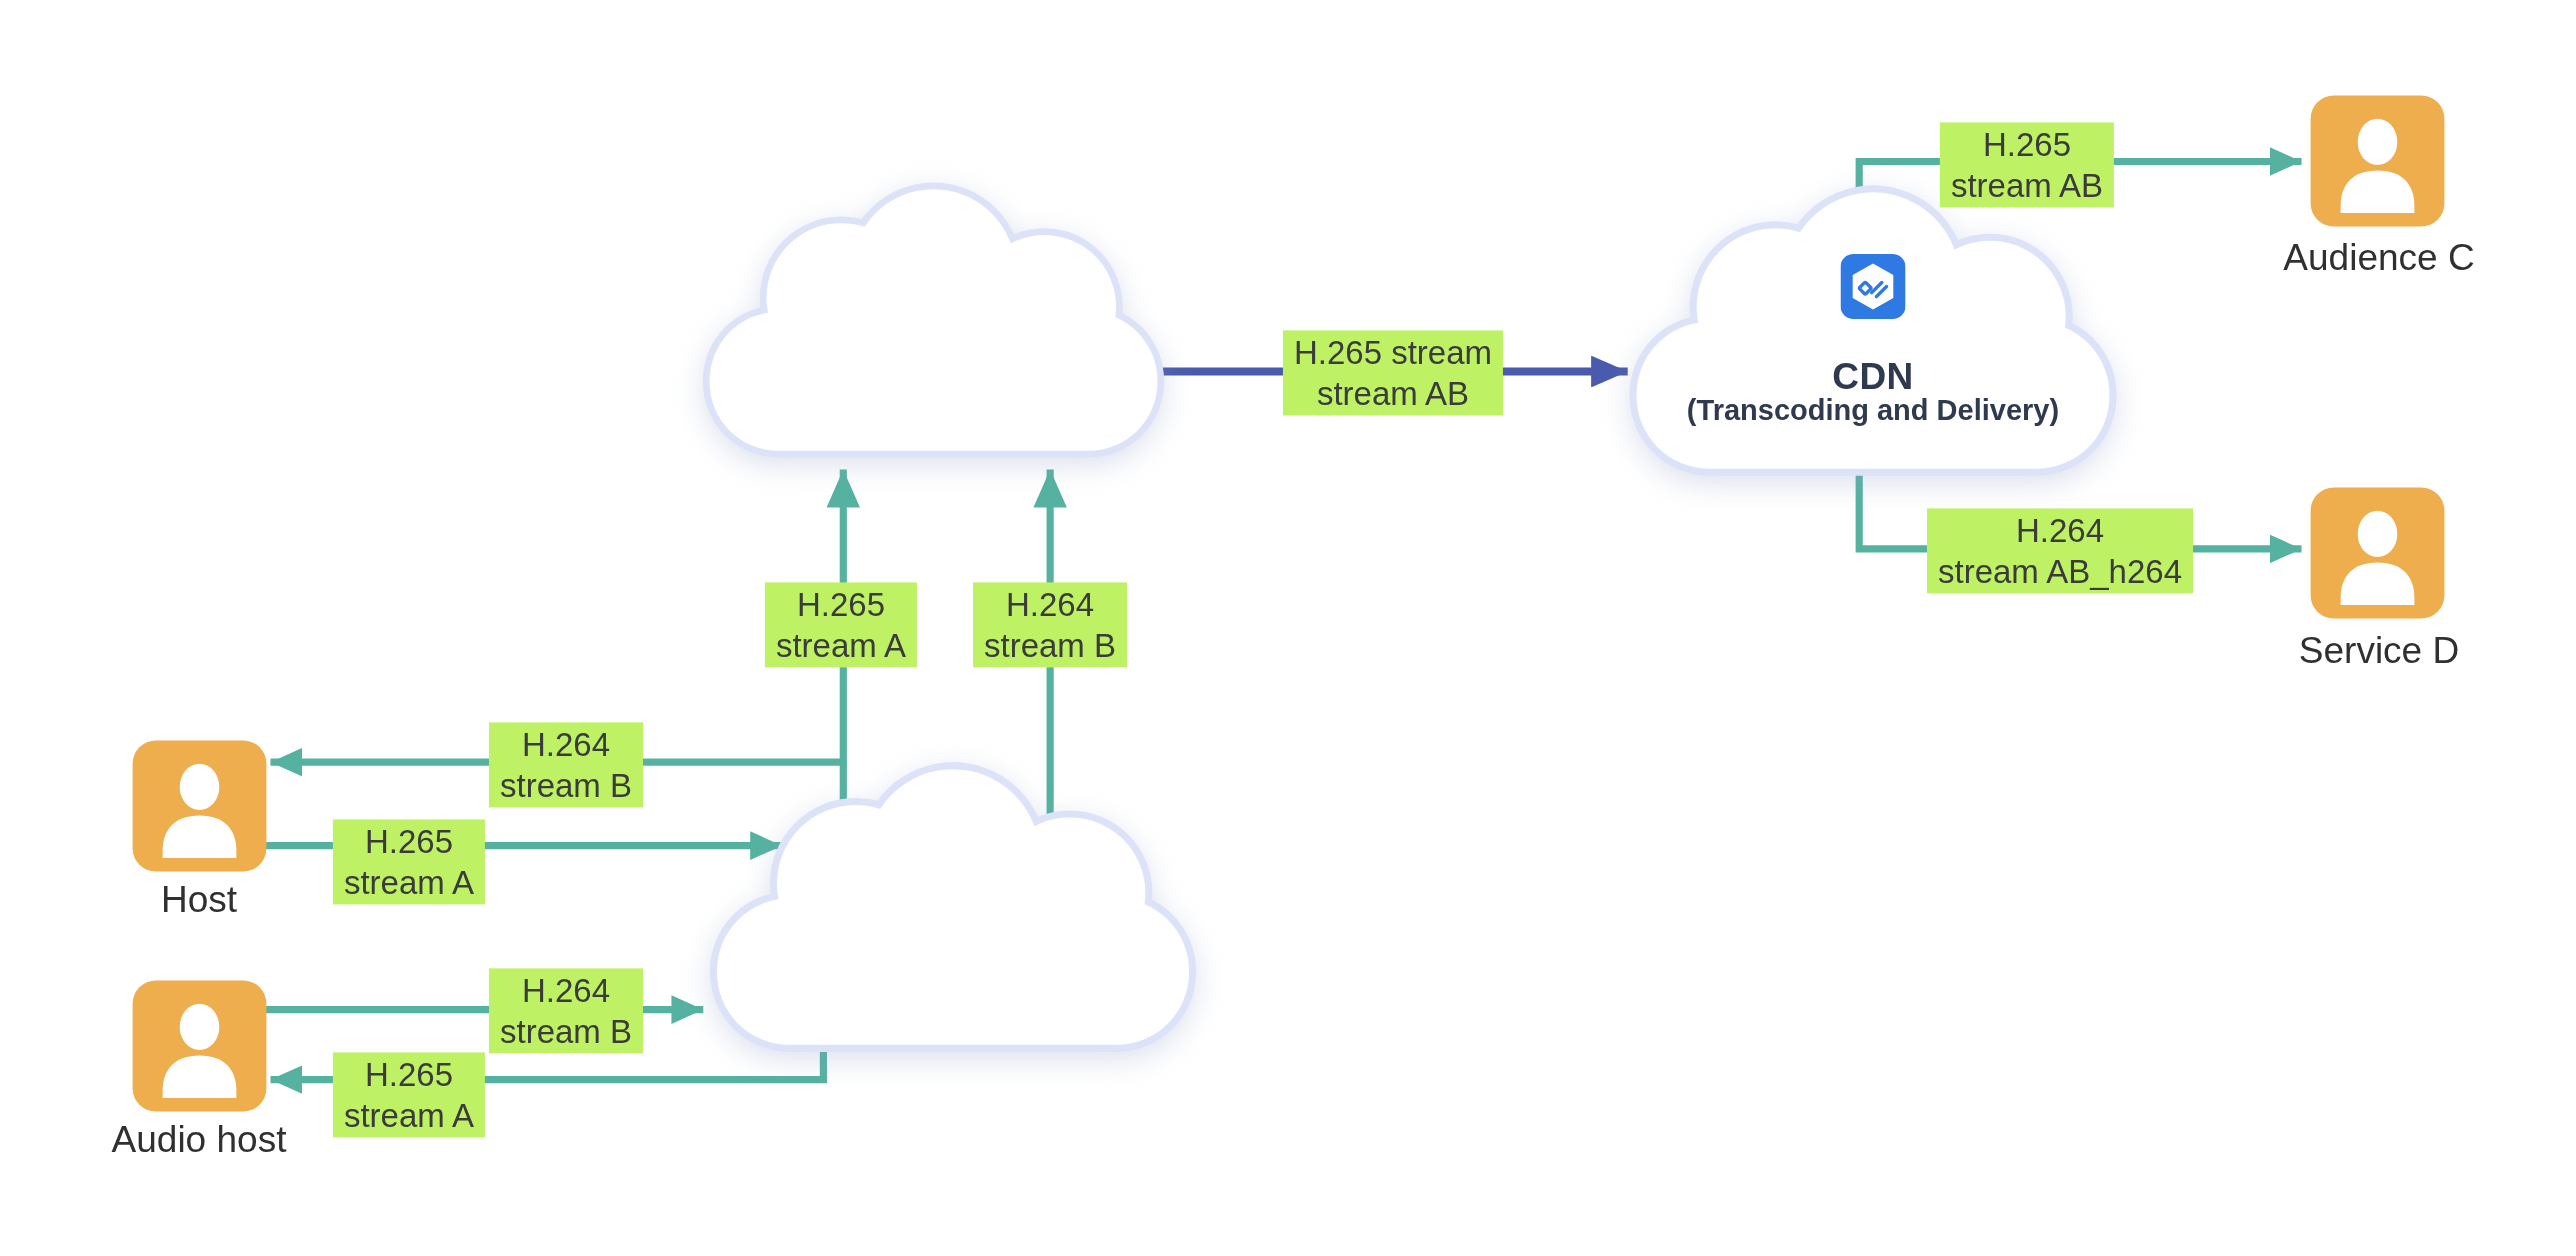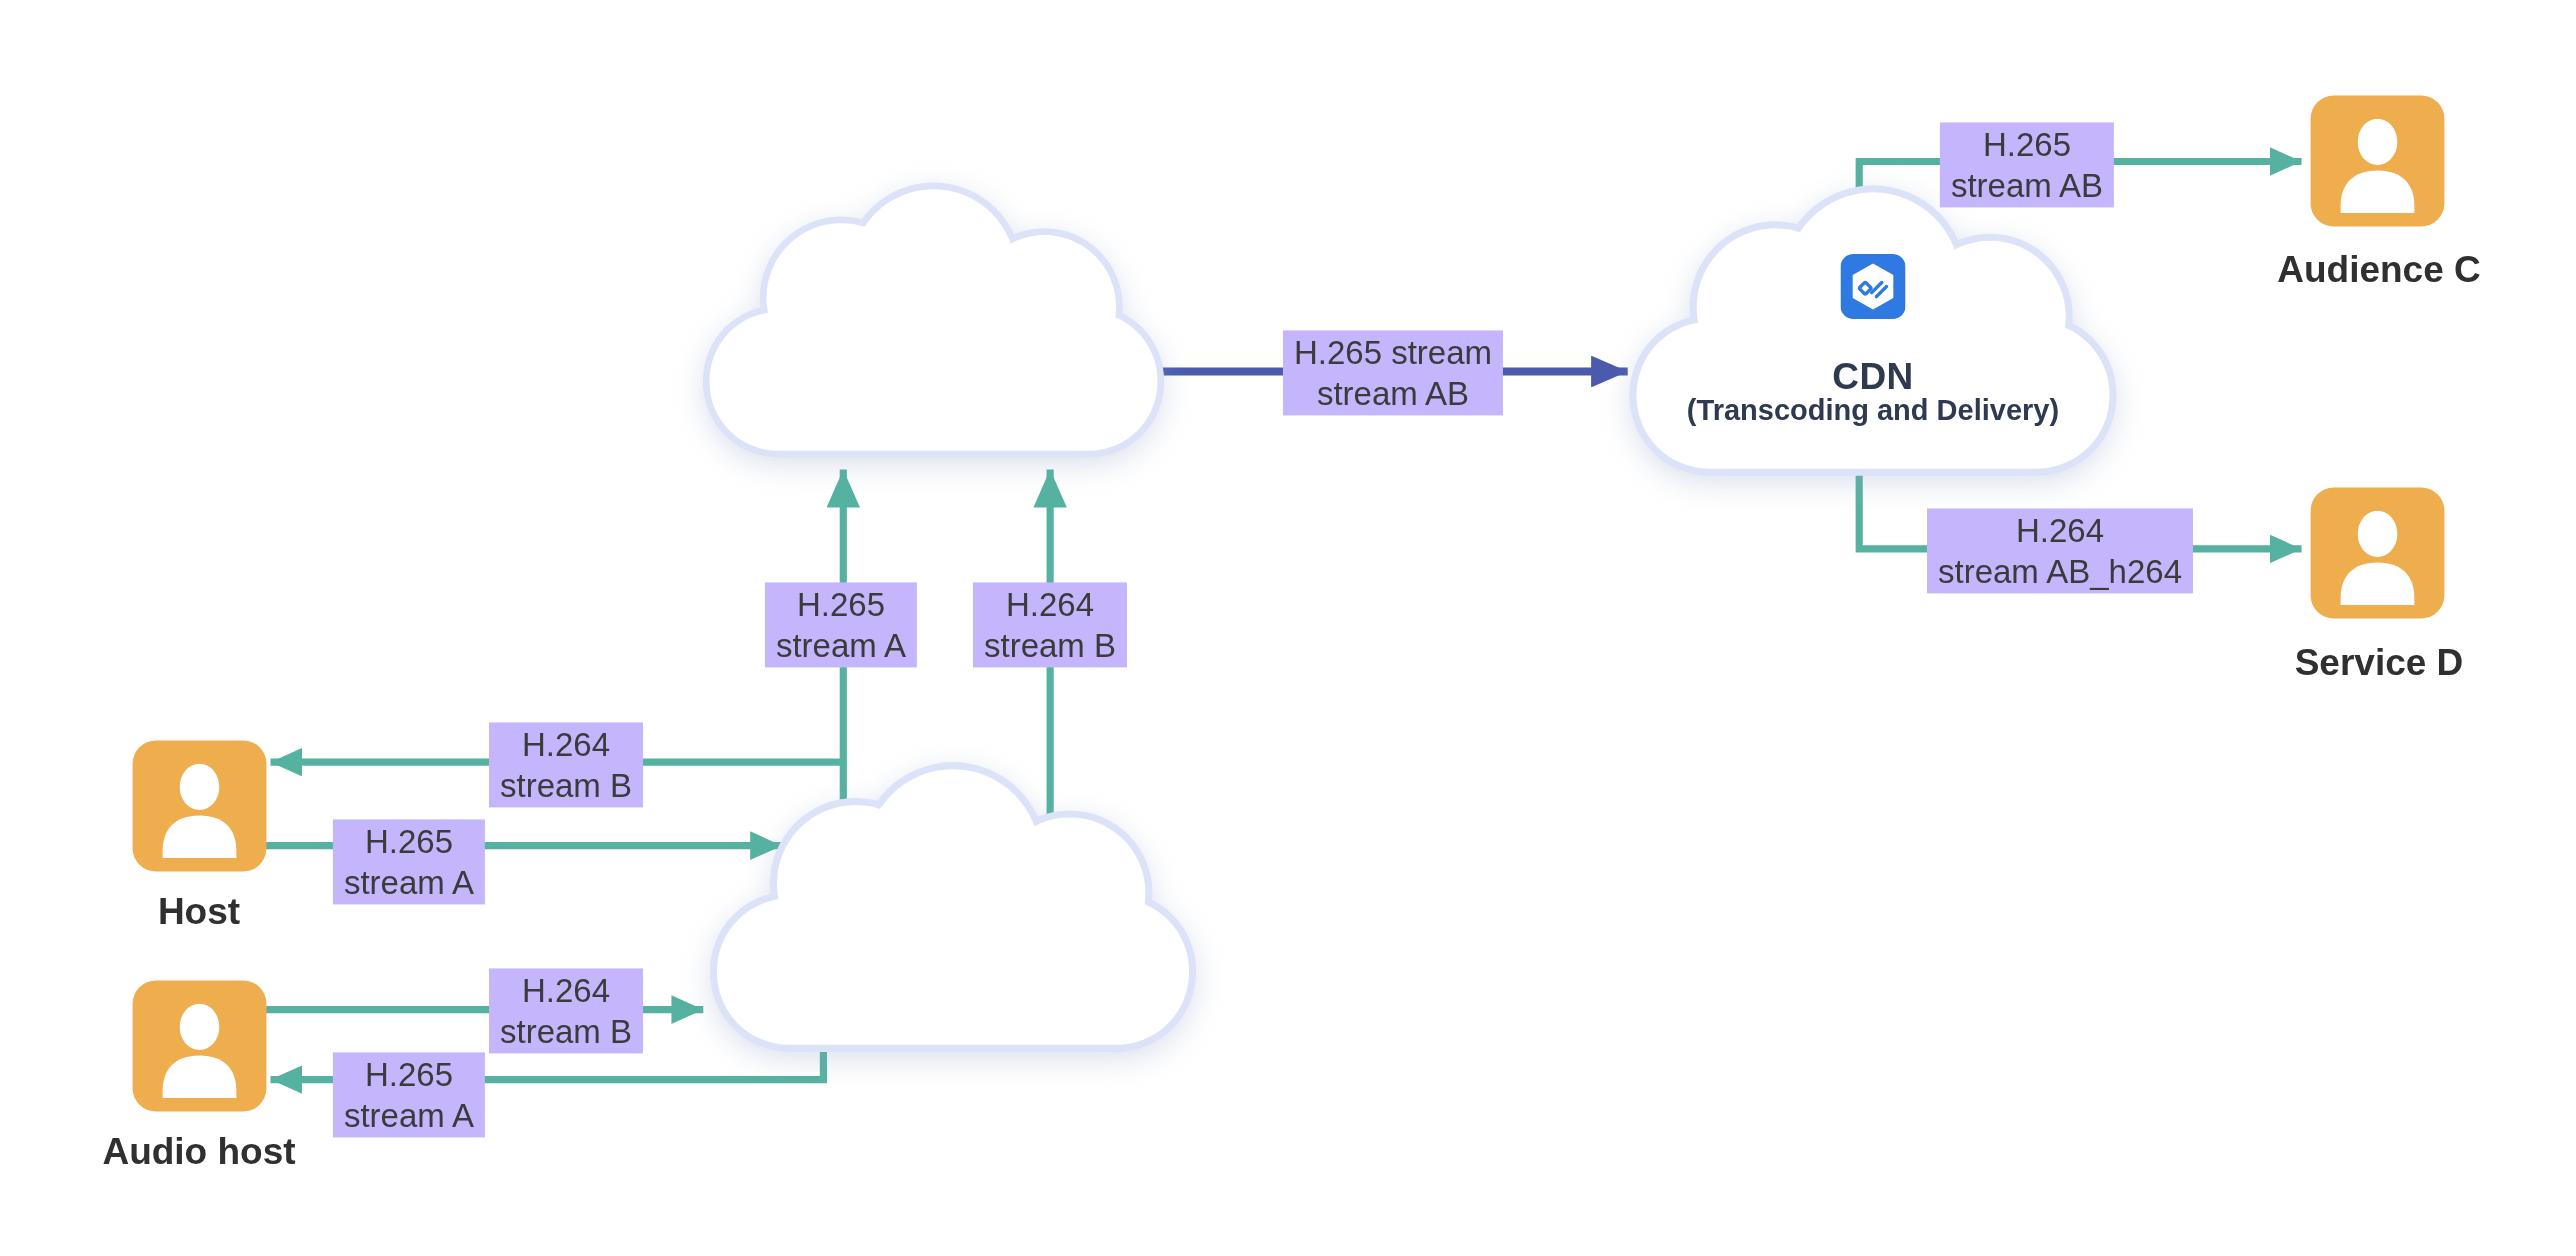--- a/index.html
+++ b/index.html
@@ -18,25 +18,25 @@
     position:absolute;left:50%;transform:translate(-50%,-50%);
     white-space:nowrap;color:#2F3A50;font-size:37px;font-weight:bold;letter-spacing:0.4px;
   }
   .cloud-subtitle{
     position:absolute;left:50%;transform:translate(-50%,-50%);
     white-space:nowrap;color:#2F3A50;font-size:29px;font-weight:bold;text-align:center;
   }
   .person{position:absolute;width:137px;height:134px;}
   .node-label{
     position:absolute;transform:translate(-50%,-50%);
-    white-space:nowrap;color:#303030;font-size:37px;font-weight:bold;margin-top:12px;
+    white-space:nowrap;color:#303030;font-size:37px;font-weight:normal;
   }
   .edge-label{
     position:absolute;transform:translate(-50%,-50%);
-    background:#c4b5fd;text-align:center;white-space:nowrap;
+    background:#bef264;text-align:center;white-space:nowrap;
     color:#3B3B3B;font-size:33px;line-height:41px;font-weight:normal;
     padding:1.6px 11px;
   }
 </style>
 </head>
 <body>
 
 <div id="canvas">
 
   <svg width="0" height="0" style="position:absolute">

